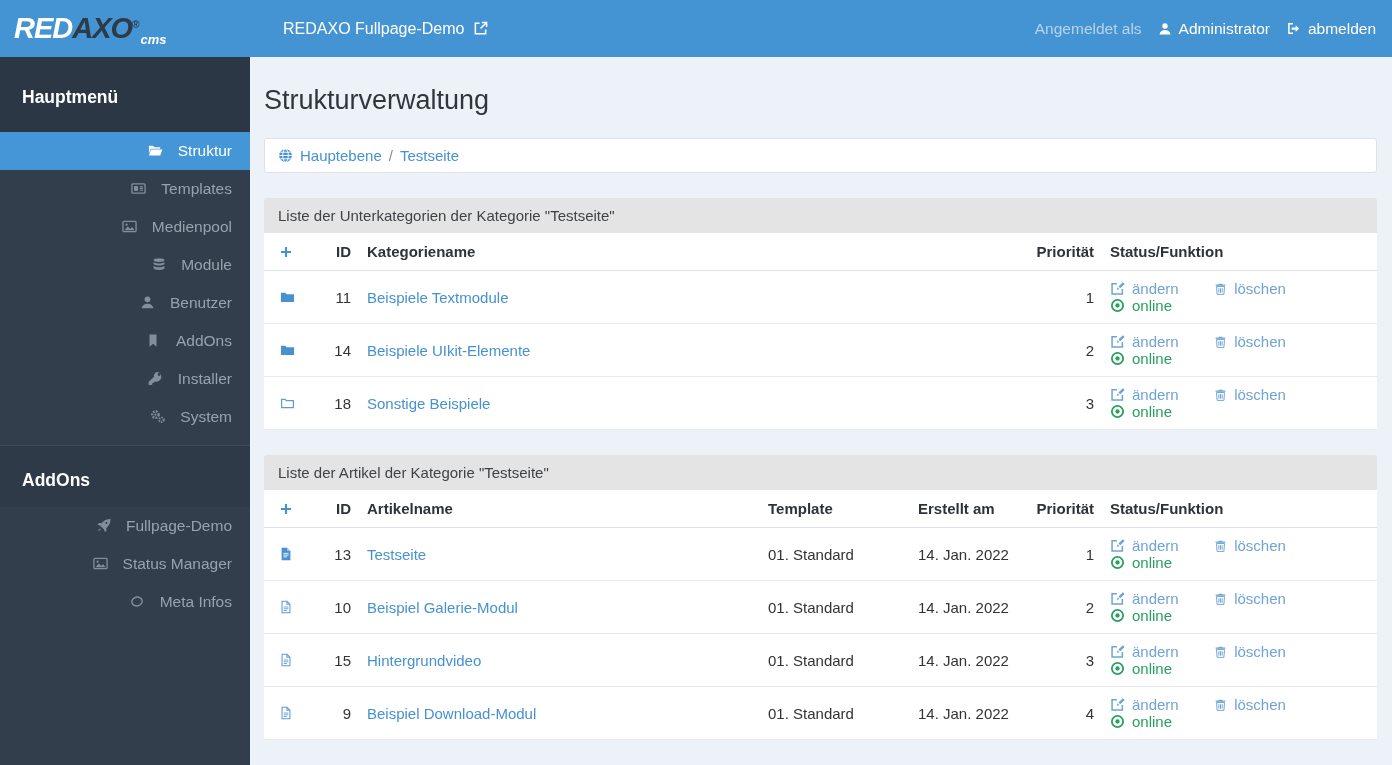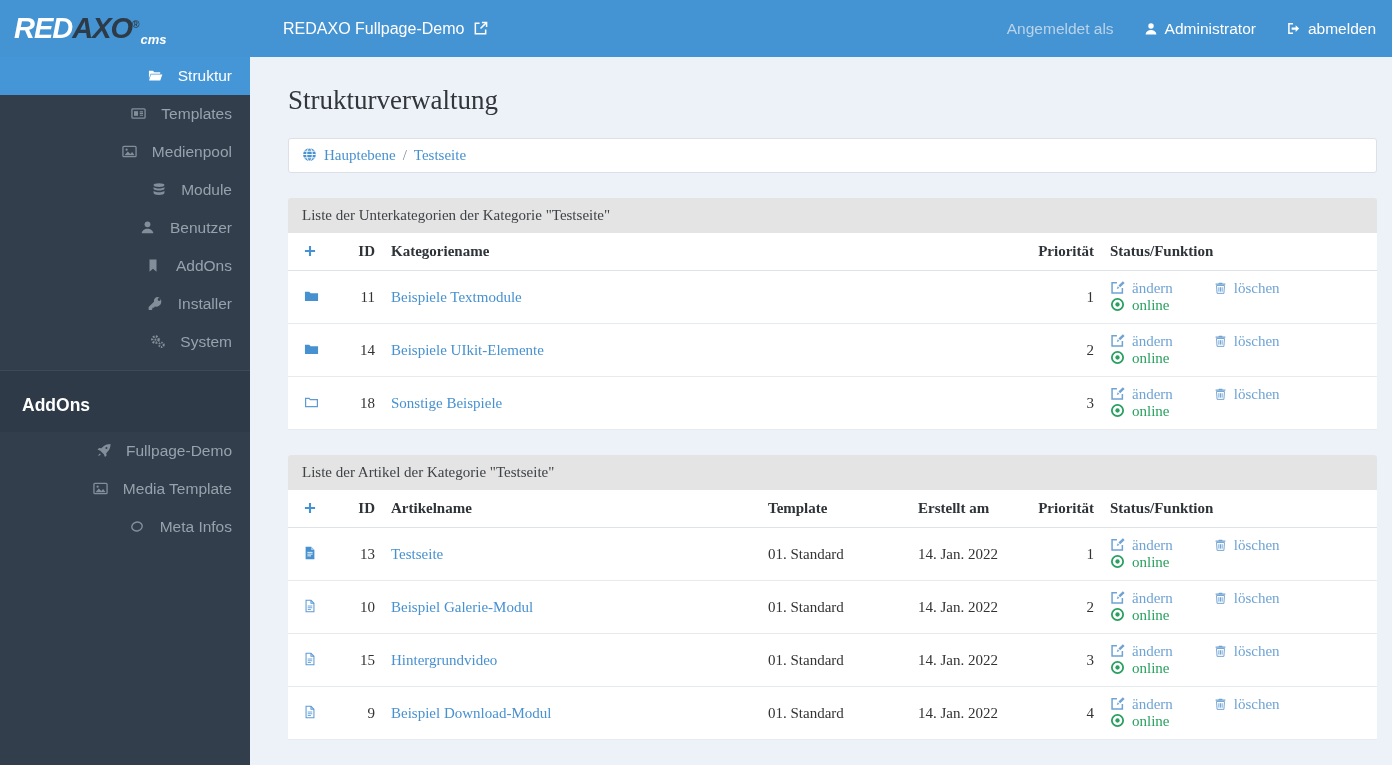--- a/index.html
+++ b/index.html
@@ -17,21 +17,21 @@
     height:57px; background:#4493d3; display:flex; align-items:center;
     color:#fff; position:relative; z-index:3;
   }
   .logo { width:250px; padding-left:14px; white-space:nowrap; }
   .logo .wordmark { font-style:italic; font-weight:800; font-size:29px; letter-spacing:-1px; }
   .logo .red { color:#ffffff; }
   .logo .axo { color:#2d3a47; }
   .logo .reg { font-style:italic; font-weight:700; font-size:10px; color:#2d3a47; vertical-align:10px; }
   .logo .cms { font-style:italic; font-weight:700; font-size:13px; color:#ffffff; margin-left:1px; position:relative; top:6px; }
   .site-link { margin-left:33px; font-size:16px; color:#fff; display:inline-flex; gap:9px; }
-  .topbar-right { margin-left:auto; display:flex; align-items:center; gap:30px; padding-right:16px; font-size:15.5px; }
+  .topbar-right { margin-left:auto; display:flex; align-items:center; gap:16px; padding-right:16px; font-size:15.5px; }
   .muted-label { color:#b9d3ea; }
   .topbar-right a { color:#fff; display:inline-flex; align-items:center; gap:7px; }
 
   
   .sidebar {
     position:absolute; top:57px; left:0; bottom:0; width:250px;
     background:#323e4c; color:#95a0ab;
   }
   .nav-title {
     background:#2b3744; color:#fff; font-weight:700; font-size:17.5px;
@@ -41,21 +41,21 @@
   .nav-item {
     display:flex; align-items:center; gap:13px;
     padding:10px 18px 10px 21px; font-size:15.5px; color:#97a2ad; cursor:pointer;justify-content:flex-end;
   }
   .nav-item .ico { width:19px; text-align:center; color:#828e99; flex:0 0 19px; }
   .nav-item.active { background:#4596d6; color:#fff; }
   .nav-item.active .ico { color:#fff; }
 
   
   .main {
-    margin-left:250px; height:708px; padding:24px 15px 30px 38px; overflow:hidden;font-family:Liberation Serif, serif;
+    margin-left:250px; height:708px; padding:24px 15px 30px 14px; overflow:hidden;
   }
   .page-title { font-size:27px; font-weight:400; color:#32363b; margin:4px 0 22px 0; }
   .breadcrumb {
     background:#fff; border:1px solid #dde1e7; border-radius:3px;
     padding:8px 13px; font-size:15px; display:flex; align-items:flex-end; gap:7px;
   }
   .breadcrumb a { color:#4791d0; display:inline-flex; align-items:center; gap:7px; }
   .crumb-sep { color:#828c96; }
 
   .panel { margin-top:25px; border-radius:3px 3px 0 0; }
@@ -110,20 +110,21 @@
             <path d="M7.5 13.8H2.3V2.2h5.2v1.6H3.9v8.4h3.6z"></path>
             <path d="M10.3 4.4 14 8l-3.7 3.6V9.2H6V6.8h4.3z"></path>
           </svg>
       </span>
       <span>abmelden</span>
     </a>
   </div>
 </header>
 
 <nav class="sidebar">
+  <div class="nav-title">Hauptmenü</div>
 
   <div class="nav-item active">
     <span class="ico">
       <svg width="17" height="15" viewBox="0 0 16 16" fill="currentColor">
           <path d="M1 11.4V3h4.3l1.4 1.5H13v1.7H2.8L1 11.4z"></path>
           <path d="M1.1 13.2 3.2 6.9h12.1L13 13.2z"></path>
         </svg>
     </span>
     <span>Struktur</span>
   </div>
@@ -205,21 +206,21 @@
     <span>Fullpage-Demo</span>
   </div>
   <div class="nav-item">
     <span class="ico">
       <svg width="17" height="15" viewBox="0 0 16 16" fill="currentColor">
           <rect x="1" y="2.6" width="14" height="10.8" rx="1" fill="none" stroke="currentColor" stroke-width="1.4"></rect>
           <circle cx="4.9" cy="6" r="1.2"></circle>
           <path d="M2.6 11.9 6.2 7.9l2.6 2.8 2-2.2 2.6 3.4z"></path>
         </svg>
     </span>
-    <span>Media Template</span>
+    <span>Status Manager</span>
   </div>
   <div class="nav-item">
     <span class="ico">
       <svg width="16" height="15" viewBox="0 0 16 16">
           <ellipse cx="8" cy="8" rx="5.6" ry="4.7" fill="none" stroke="currentColor" stroke-width="1.5" transform="rotate(-14 8 8)"></ellipse>
         </svg>
     </span>
     <span>Meta Infos</span>
   </div>
 </nav>

